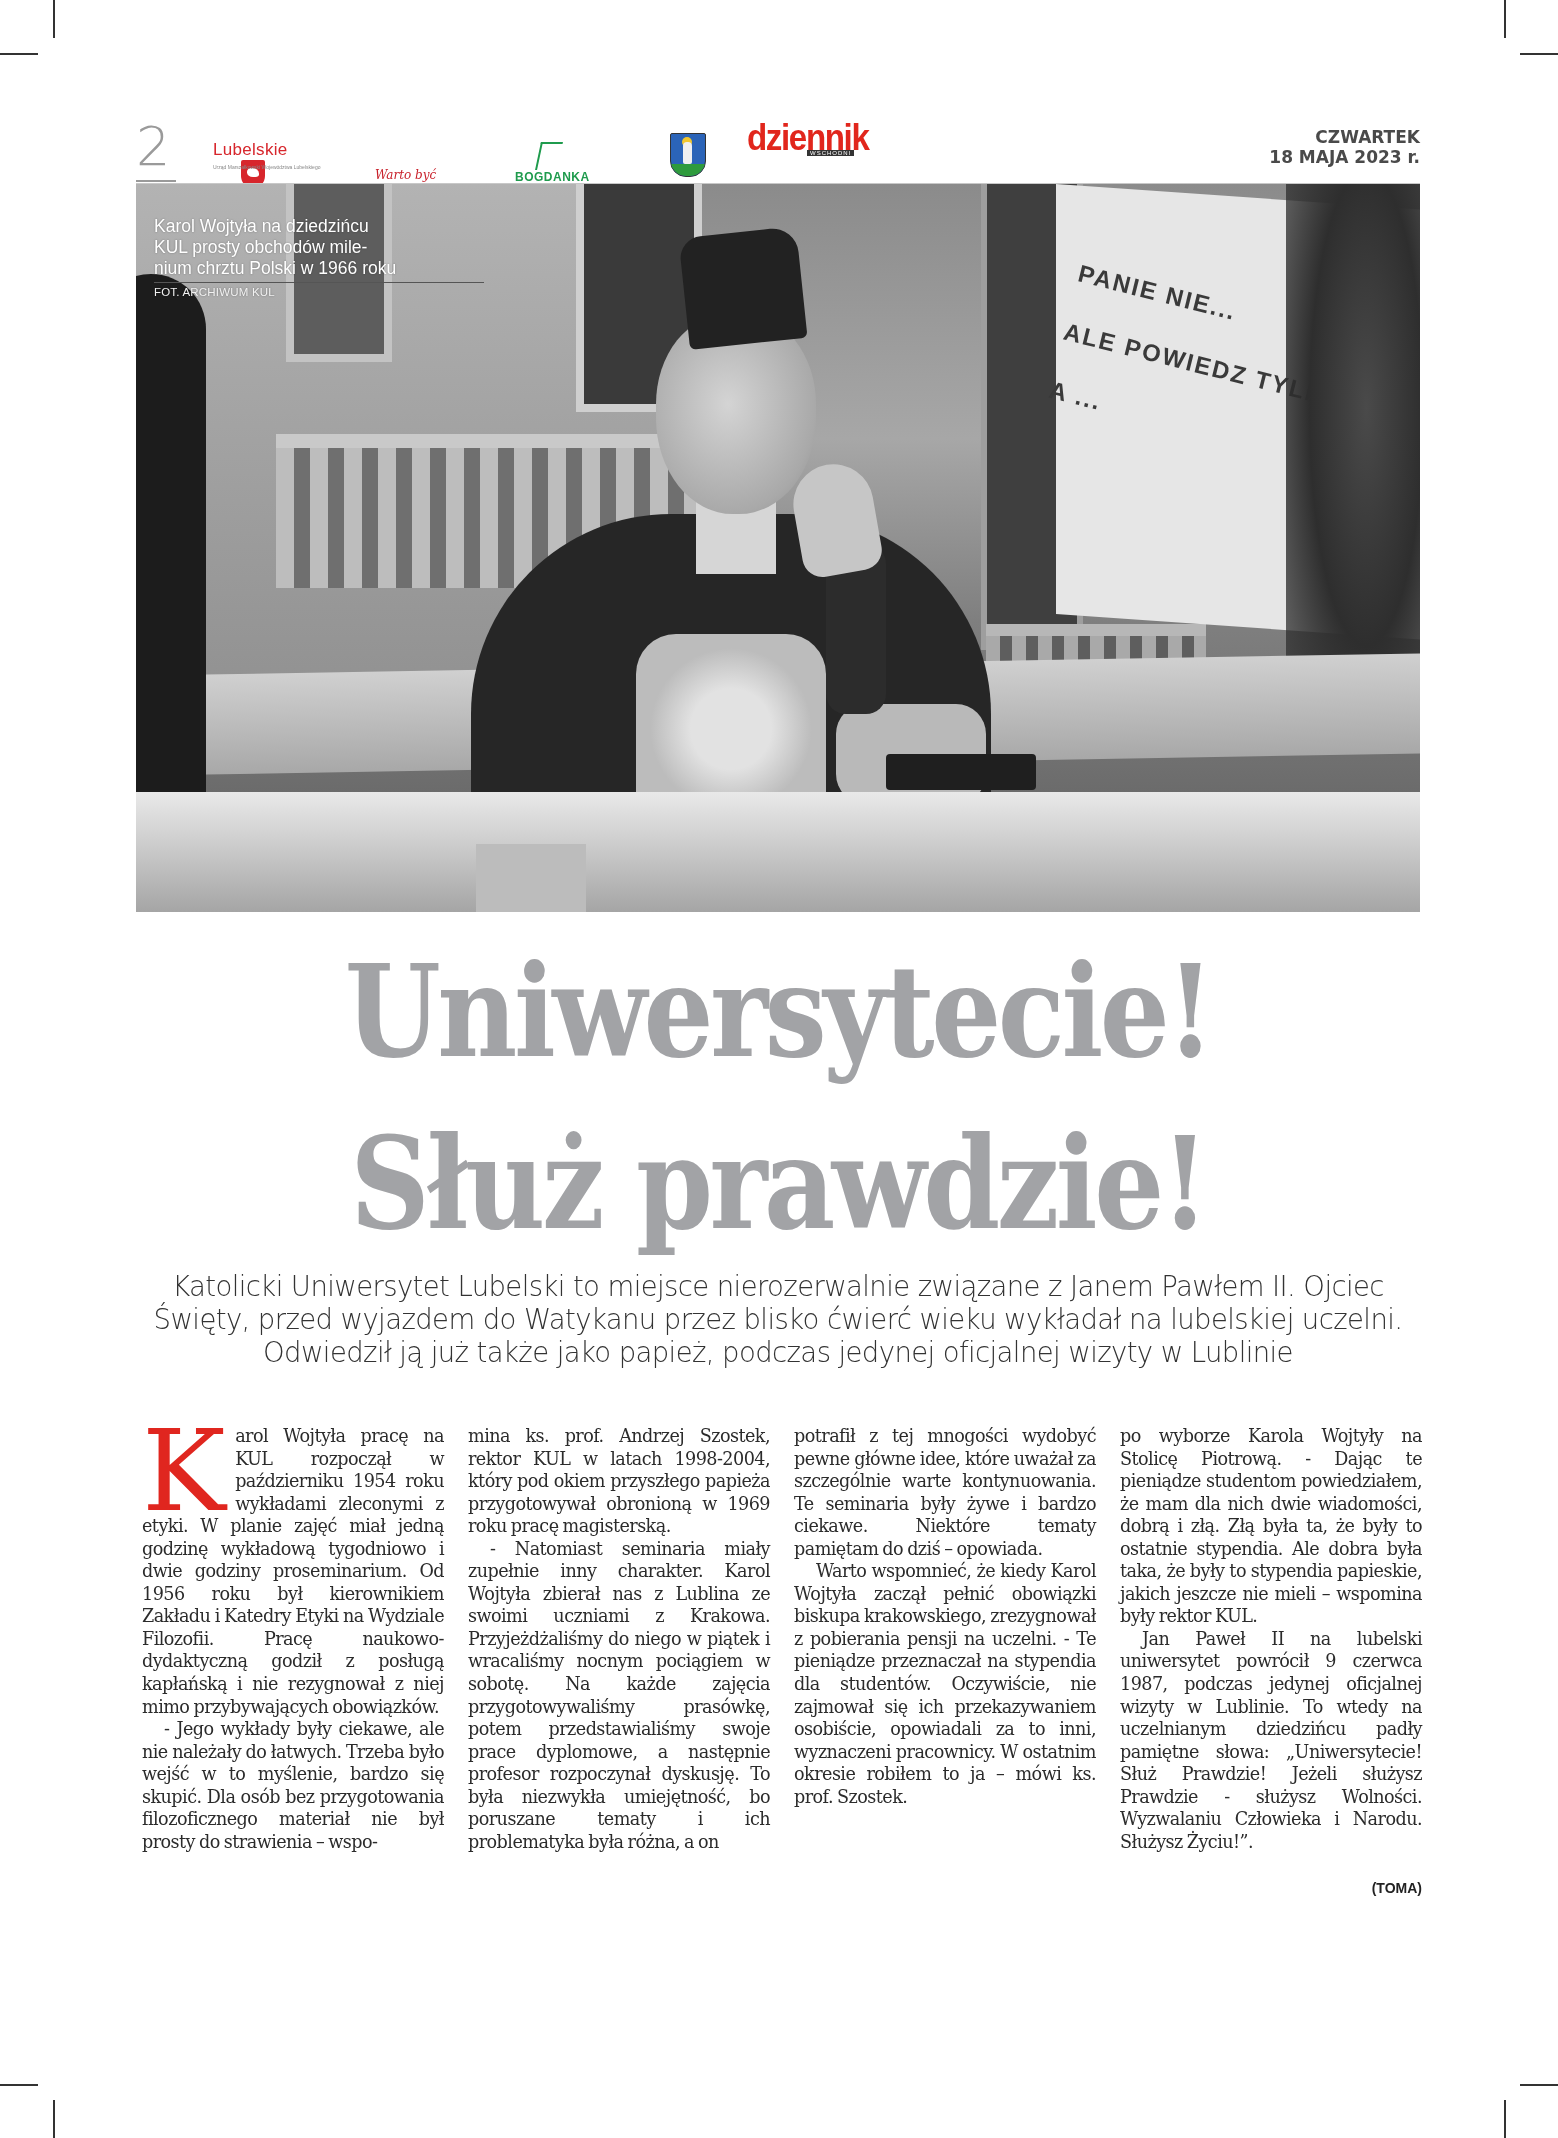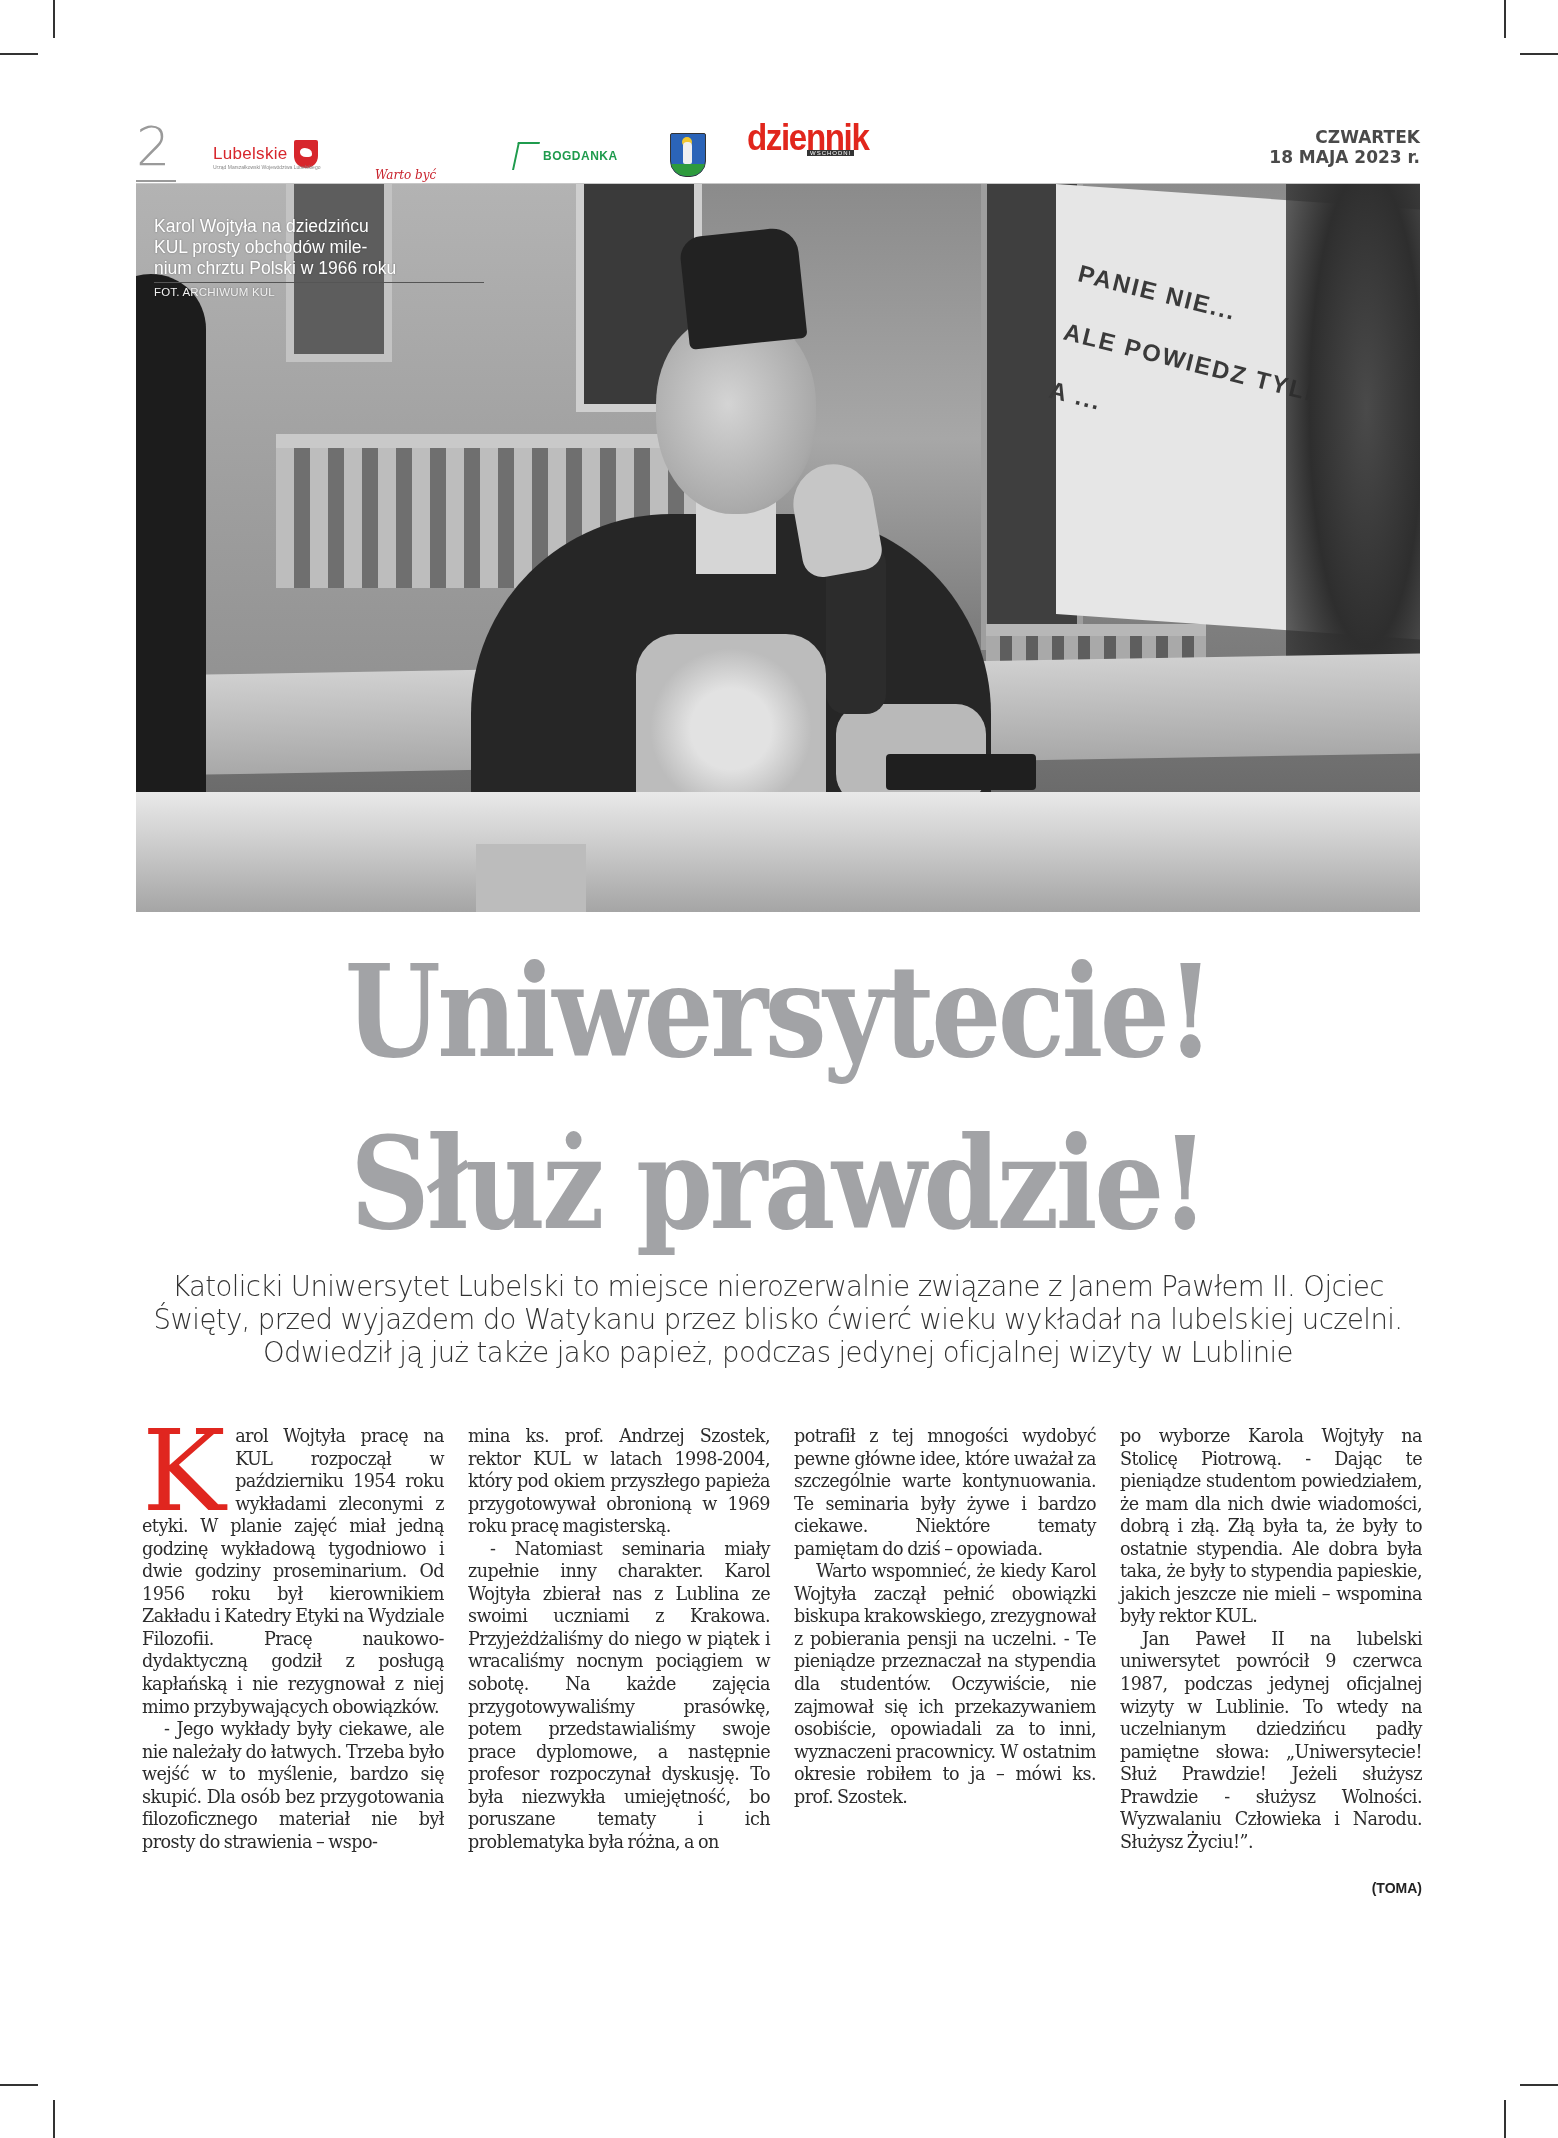--- a/index.html
+++ b/index.html
@@ -10,21 +10,21 @@
   }
   .crop { position: absolute; background: #333; }
   
   .page-num {
     position: absolute; left: 136px; top: 120px;
     font-family: "DejaVu Sans", sans-serif; font-weight: 200;
     font-size: 54px; line-height: 54px; color: #9a9a9a;
   }
   .page-num-rule { position: absolute; left: 136px; top: 180px; width: 40px; height: 2px; background: #9a9a9a; }
   .header-rule { position: absolute; left: 136px; top: 183px; width: 1284px; height: 1px; background: #c8c8c8; }
-  .logo { position: absolute; display: flex; align-items: center; }
+  .logo { position: absolute; display: flex; align-items: center; flex-direction: column; }
   .logo-lubelskie { left: 213px; top: 140px; }
   .logo-lubelskie .word { font-family: "Liberation Sans", sans-serif; font-size: 17px; color: #d7262c; letter-spacing: 0.3px; }
   .logo-lubelskie .sub { position: absolute; left: 0; top: 24px; font-size: 5px; color: #888; font-family: "Liberation Sans", sans-serif; white-space: nowrap; }
   .shield { width: 24px; height: 28px; background: #d7262c; border-radius: 2px 2px 12px 12px; margin-left: 6px; position: relative; }
   .shield::after { content: ""; position: absolute; left: 6px; top: 8px; width: 12px; height: 9px; background: #fff; border-radius: 40% 60% 30% 50%; }
   .logo-warto { left: 375px; top: 134px; width: 90px; flex-direction: column; margin-top: 34px; }
   .logo-warto .script { font-family: "DejaVu Serif", serif; font-style: italic; font-size: 12px; color: #c8202a; }
   .logo-warto .sub { font-family: "Liberation Sans", sans-serif; font-size: 4.5px; color: #555; text-align: center; line-height: 6px; margin-top: 2px; }
   .logo-bogdanka { left: 515px; top: 142px; }
   .bog-mark { width: 20px; height: 26px; border-left: 2px solid #1f9b4d; border-top: 2px solid #1f9b4d; transform: skewX(-12deg); margin-right: 6px; }

